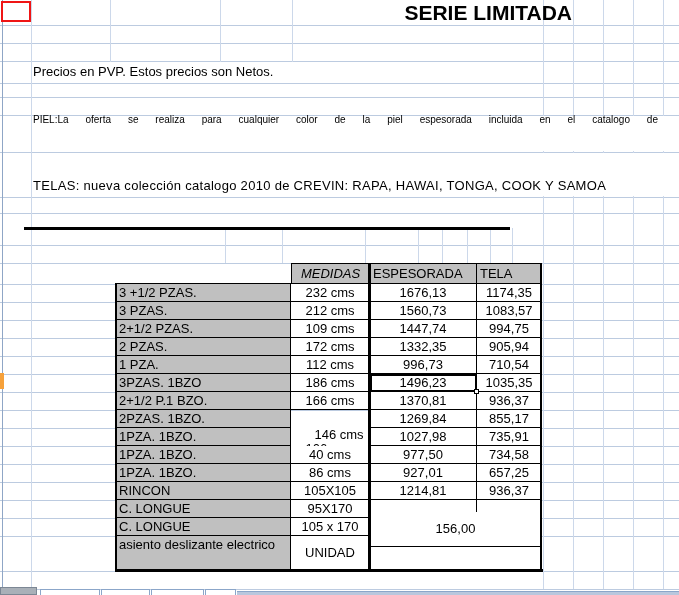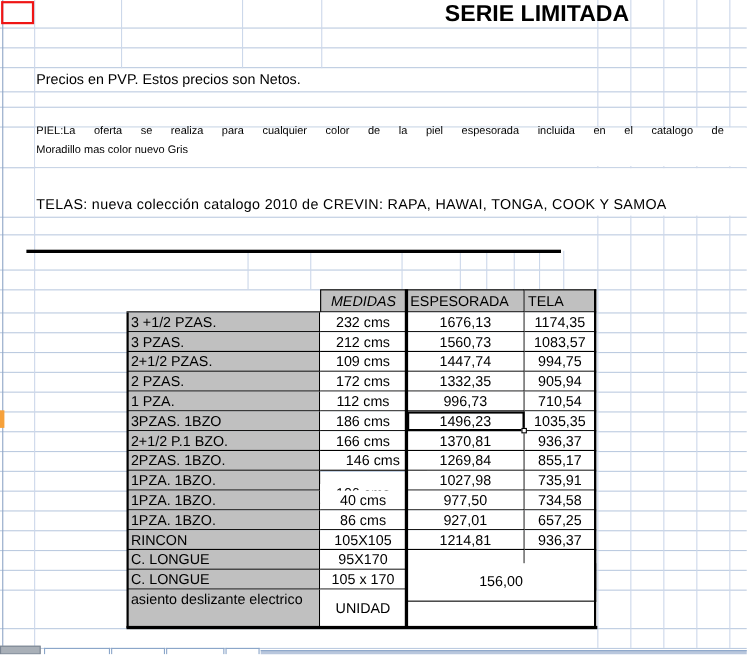--- a/index.html
+++ b/index.html
@@ -95,21 +95,20 @@
   <div class="overlay" style="left:32px;top:153px;width:646px;height:43px;"></div>
 
   <div class="blackbar" style="left:24px;top:227px;width:486px;height:3px;"></div>
 
   <div id="title">SERIE LIMITADA</div>
 
   <div class="note" style="left:33px;top:64px;">Precios en PVP. Estos precios son Netos.</div>
 
   <div id="piel">
     <div class="l1">PIEL:La oferta se realiza para cualquier color de la piel espesorada incluida en el catalogo de</div>
-    <div class="l2">Moradillo mas color nuevo Gris</div>
   </div>
 
   <div class="note" style="left:33px;top:178px;letter-spacing:0.3px;">TELAS: nueva colección catalogo 2010 de CREVIN: RAPA, HAWAI, TONGA, COOK Y SAMOA</div>
 
   <div id="table">
       <div class="cell gray hdr lb center italic" style="left: 291px; top: 263px; width: 79px; height: 21px; line-height: 20px;">MEDIDAS</div>
       <div class="cell gray hdr name" style="left: 370px; top: 263px; width: 107px; height: 21px; line-height: 20px;">ESPESORADA</div>
       <div class="cell gray hdr name" style="left: 477px; top: 263px; width: 65px; height: 21px; line-height: 20px;">TELA</div>
       <div class="cell gray name" style="left: 116px; top: 284px; width: 175px; height: 18px; line-height: 17px;">3 +1/2 PZAS.</div>
       <div class="cell center" style="left: 291px; top: 284px; width: 79px; height: 18px; line-height: 17px;">232 cms</div>
@@ -133,21 +132,21 @@
       <div class="cell center" style="left: 477px; top: 356px; width: 65px; height: 18px; line-height: 17px;">710,54</div>
       <div class="cell gray name" style="left: 116px; top: 374px; width: 175px; height: 18px; line-height: 17px;">3PZAS. 1BZO</div>
       <div class="cell center" style="left: 291px; top: 374px; width: 79px; height: 18px; line-height: 17px;">186 cms</div>
       <div class="cell center" style="left: 370px; top: 374px; width: 107px; height: 18px; line-height: 17px;">1496,23</div>
       <div class="cell center" style="left: 477px; top: 374px; width: 65px; height: 18px; line-height: 17px;">1035,35</div>
       <div class="cell gray name" style="left: 116px; top: 392px; width: 175px; height: 18px; line-height: 17px;">2+1/2 P.1 BZO.</div>
       <div class="cell center" style="left: 291px; top: 392px; width: 79px; height: 18px; line-height: 17px;">166 cms</div>
       <div class="cell center" style="left: 370px; top: 392px; width: 107px; height: 18px; line-height: 17px;">1370,81</div>
       <div class="cell center" style="left: 477px; top: 392px; width: 65px; height: 18px; line-height: 17px;">936,37</div>
       <div class="cell gray name" style="left: 116px; top: 410px; width: 175px; height: 18px; line-height: 17px;">2PZAS. 1BZO.</div>
-      <div class="cell center" style="left: 291px; top: 410px; width: 97px; height: 18px; line-height: 17px;">146 cms</div>
+      <div class="cell center" style="left: 291px; top: 426px; width: 97px; height: 18px; line-height: 17px;">146 cms</div>
       <div class="cell center" style="left: 370px; top: 410px; width: 107px; height: 18px; line-height: 17px;">1269,84</div>
       <div class="cell center" style="left: 477px; top: 410px; width: 65px; height: 18px; line-height: 17px;">855,17</div>
       <div class="cell gray name" style="left: 116px; top: 428px; width: 175px; height: 18px; line-height: 17px;">1PZA. 1BZO.</div>
       <div class="cell center" style="left: 291px; top: 428px; width: 79px; height: 18px; line-height: 17px; margin-top: 12px;">106 cms</div>
       <div class="cell center" style="left: 370px; top: 428px; width: 107px; height: 18px; line-height: 17px;">1027,98</div>
       <div class="cell center" style="left: 477px; top: 428px; width: 65px; height: 18px; line-height: 17px;">735,91</div>
       <div class="cell gray name" style="left: 116px; top: 446px; width: 175px; height: 18px; line-height: 17px;">1PZA. 1BZO.</div>
       <div class="cell center" style="left: 291px; top: 446px; width: 79px; height: 18px; line-height: 17px;">40 cms</div>
       <div class="cell center" style="left: 370px; top: 446px; width: 107px; height: 18px; line-height: 17px;">977,50</div>
       <div class="cell center" style="left: 477px; top: 446px; width: 65px; height: 18px; line-height: 17px;">734,58</div>

